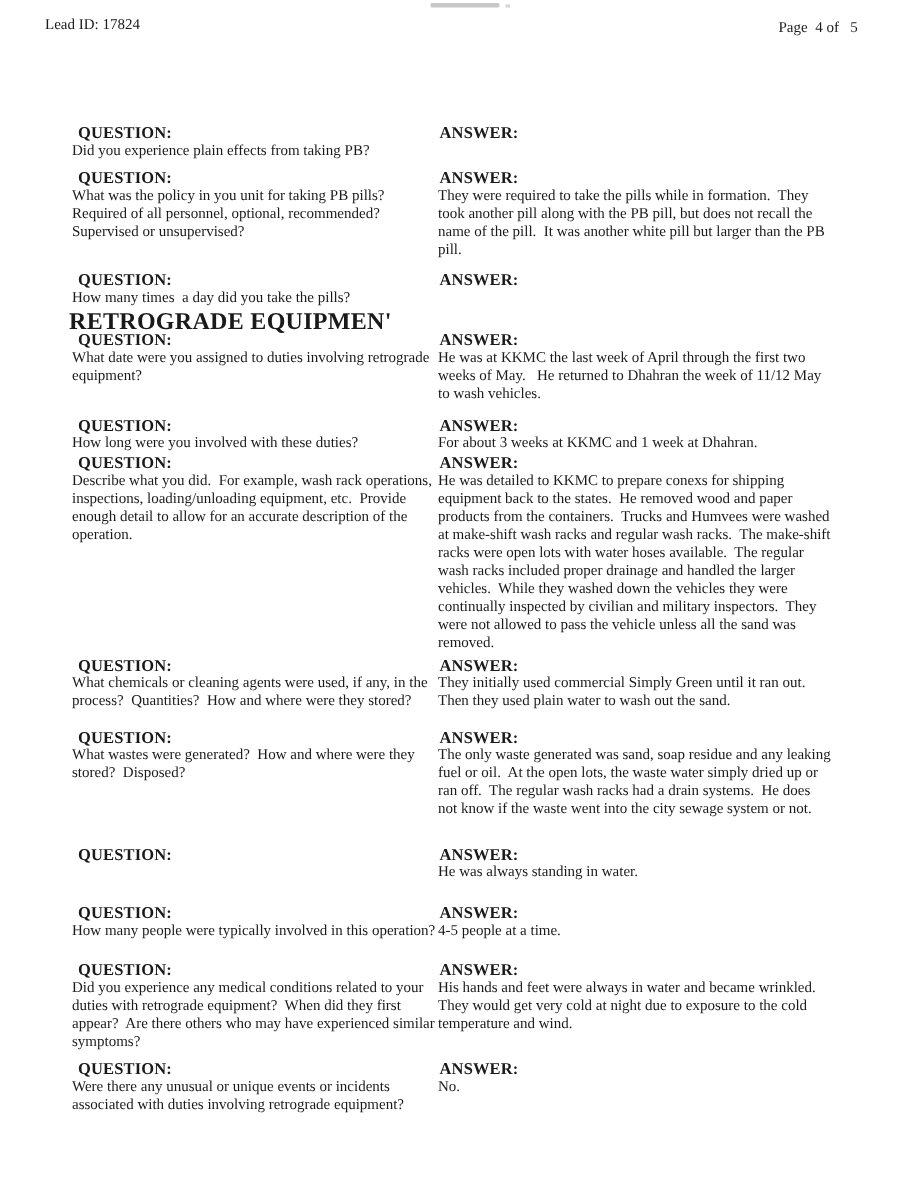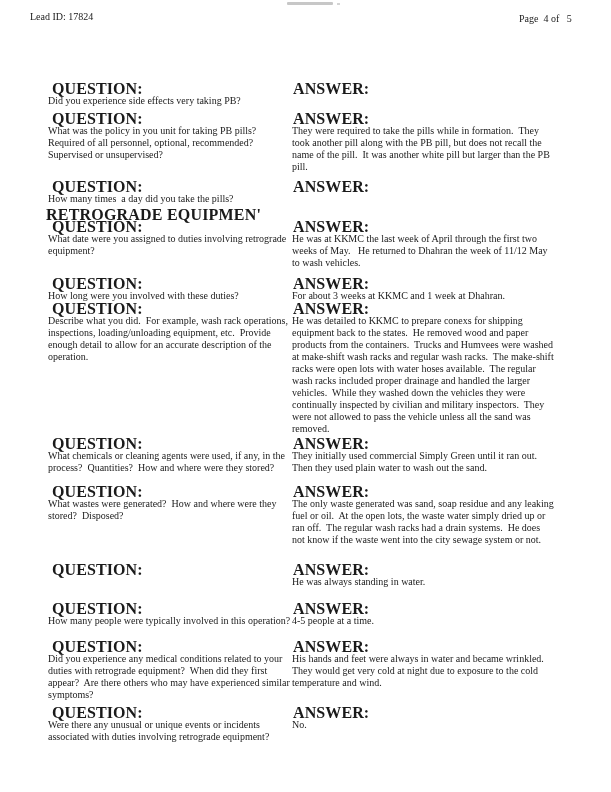--- a/index.html
+++ b/index.html
@@ -30,42 +30,42 @@
   .pageno {
     position: absolute; left: 519px; top: 13px;
     font-size: 10px; white-space: pre;
   }
   .cell {
     position: absolute;
     font-size: 10px; line-height: 12px;
   }
   .cell.q { left: 48px; width: 248px; }
   .cell.a { left: 292px; width: 263px; }
-  .lbl { font-weight: bold; font-size: 16px; margin-left: 4px; letter-spacing: 0.1px; }
+  .lbl { font-weight: bold; font-size: 11px; margin-left: 4px; letter-spacing: 0.1px; }
   .cell.a .lbl { margin-left: 1px; }
   .txt { white-space: pre-wrap; }
   .section-title {
     position: absolute; left: 46px; top: 206px;
     font-weight: bold; font-size: 16px; letter-spacing: 0.2px;
   }
 </style>
 </head>
 <body>
 
 <div class="page">
 
   <div class="smudge"></div>
   <div class="smudge-dot"></div>
 
   <div class="lead">Lead ID: 17824</div>
   <div class="pageno">Page  4 of   5</div>
 
   <div class="cell q" style="top:83px">
     <div class="lbl">QUESTION:</div>
-    <div class="txt">Did you experience side effects very taking PB?</div>
+    <div class="txt">Did you experience plain effects from taking PB?</div>
   </div>
   <div class="cell a" style="top:83px">
     <div class="lbl">ANSWER:</div>
     <div class="txt"></div>
   </div>
 
   <div class="cell q" style="top:113px">
     <div class="lbl">QUESTION:</div>
     <div class="txt">What was the policy in you unit for taking PB pills?  Required of all personnel, optional, recommended?  Supervised or unsupervised?</div>
   </div>

